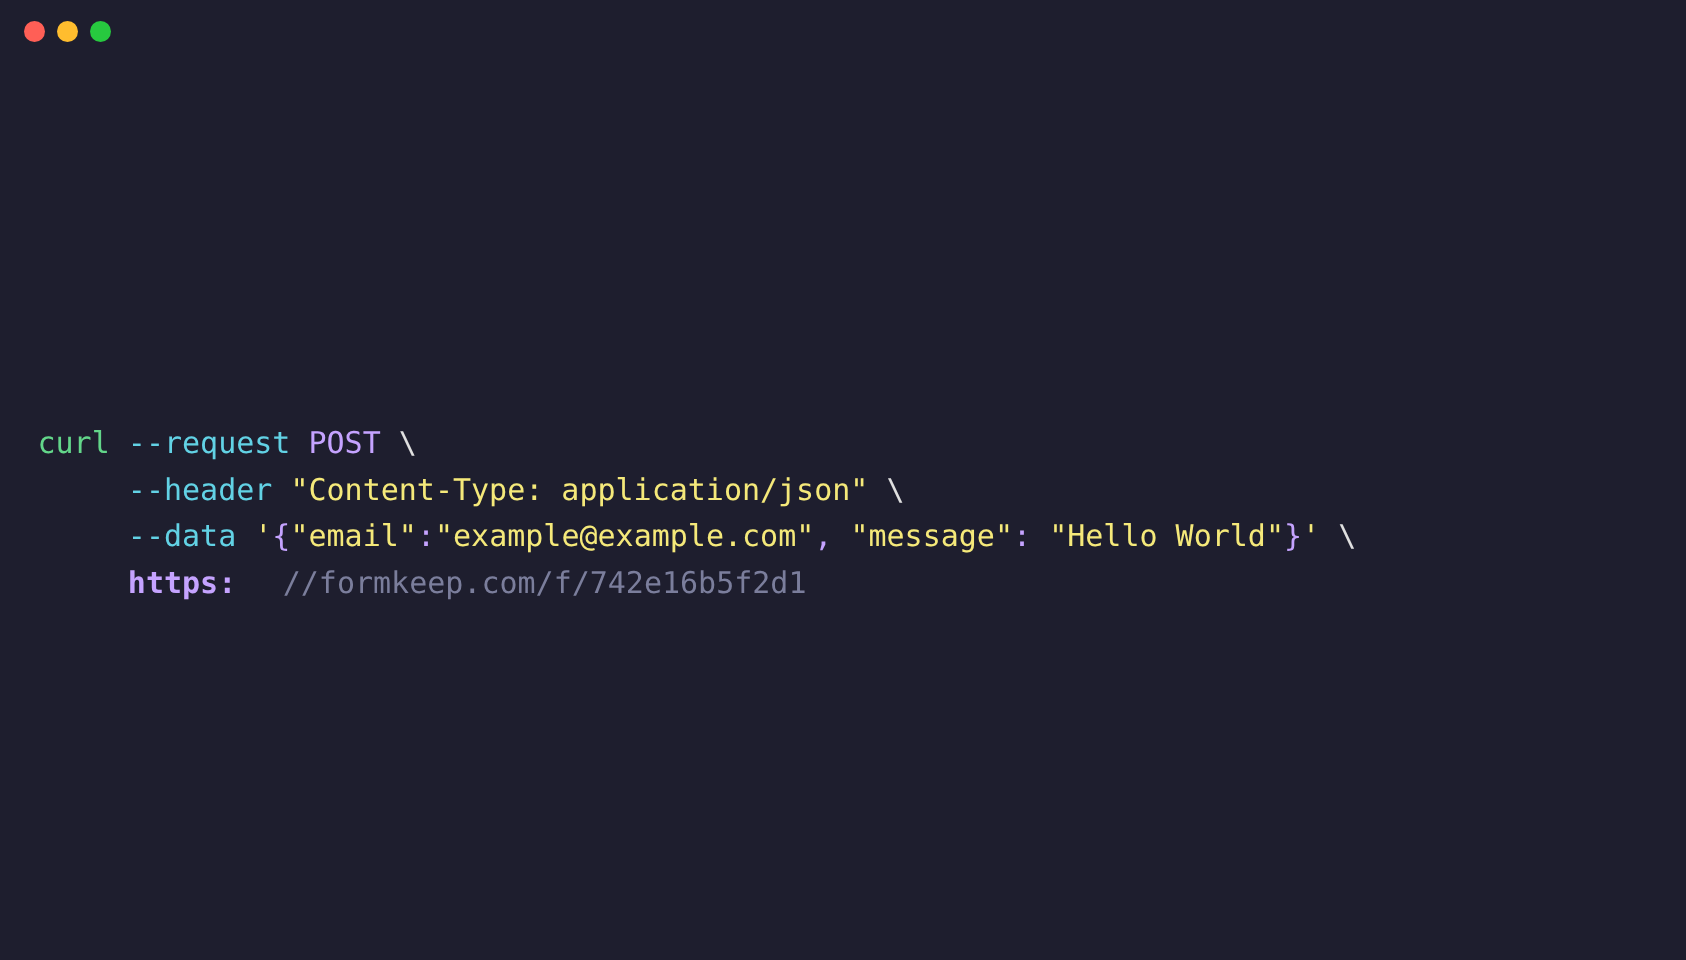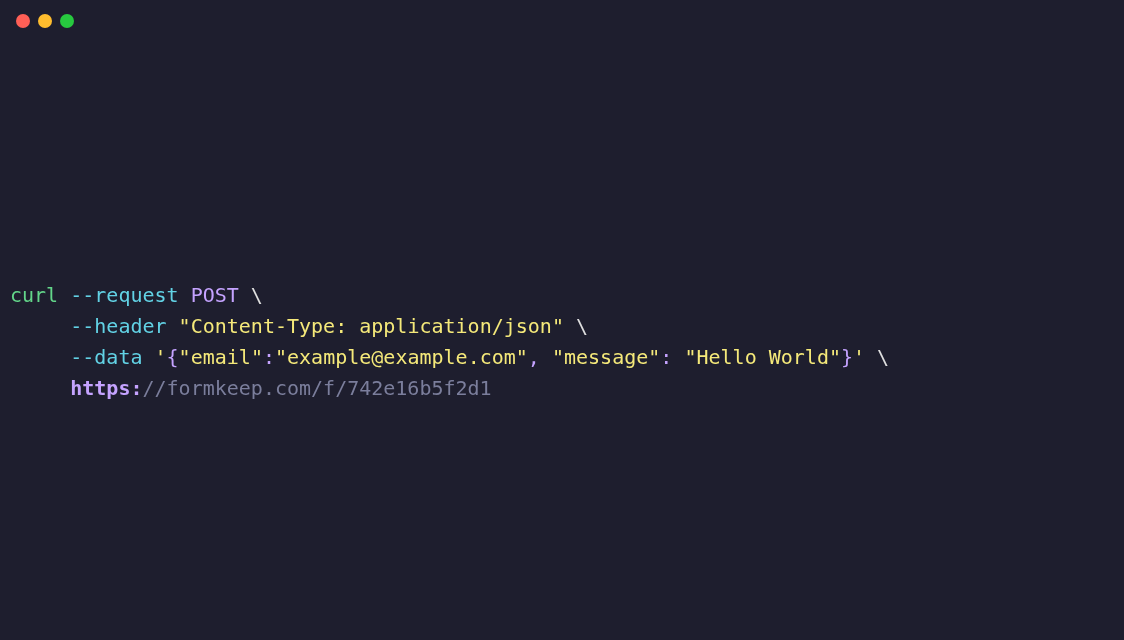--- a/index.html
+++ b/index.html
@@ -36,33 +36,33 @@
     
     .traffic-light.yellow {
       background: #ffbd2e;
     }
     
     .traffic-light.green {
       background: #27c93f;
     }
     
     .code-area {
-      padding: 238px 28px 0 10px;
+      padding: 238px 28px 0 25px;
       line-height: 1.55;
       white-space: pre;
       color: #e0e0e0;
     }
     
     .tok-cmd { color: #63d68a; }
     .tok-flag { color: #62d2e5; }
     .tok-method { color: #c5a3ff; }
     .tok-string { color: #f5e97a; }
     .tok-punct { color: #c5a3ff; }
     .tok-scheme { color: #c5a3ff; font-weight: bold; }
-    .tok-url { color: #7b7e9c; }
+    .tok-url { color: #7b7e9c; margin-left: 31px; }
     .tok-cont { color: #e0e0e0; }
   </style>
 </head>
 <body>
 
 <div class="titlebar">
   <div class="traffic-light red"></div>
   <div class="traffic-light yellow"></div>
   <div class="traffic-light green"></div>
 </div>

